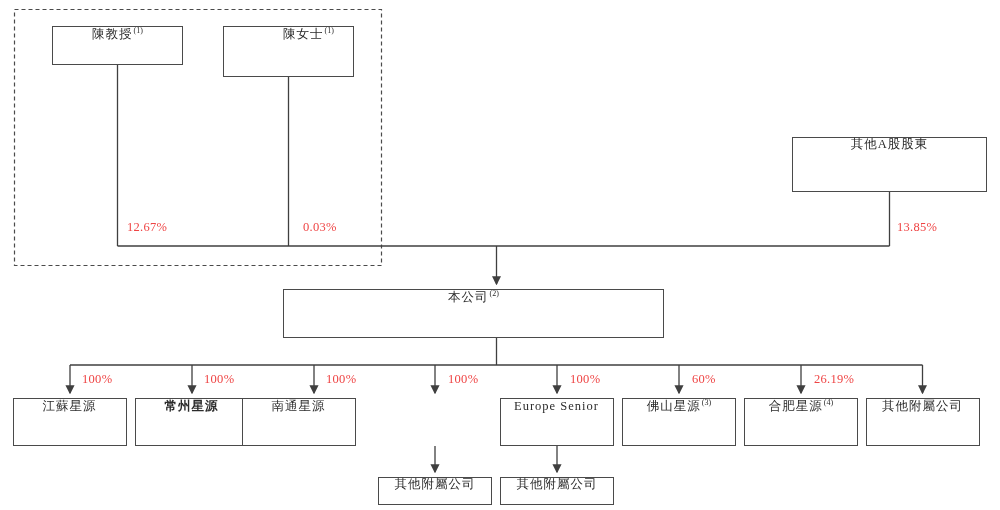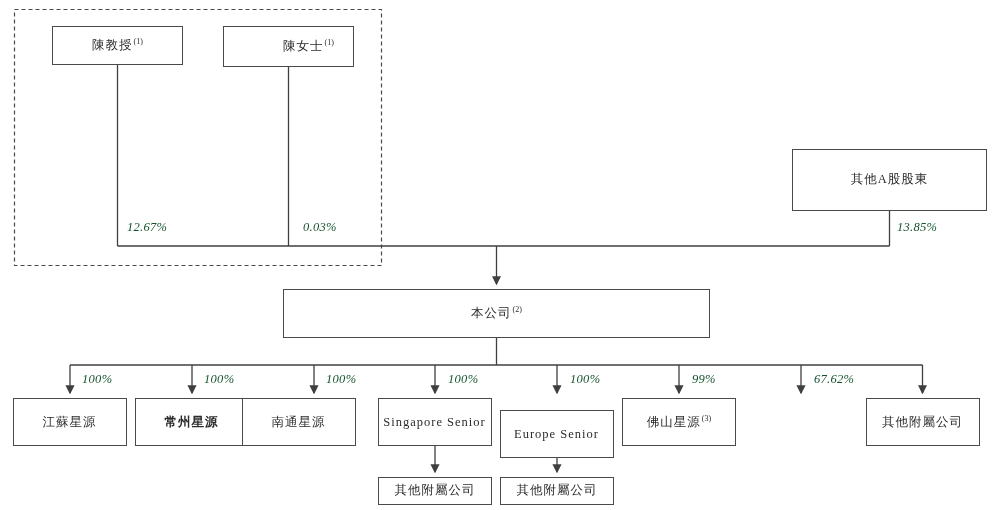--- a/index.html
+++ b/index.html
@@ -16,54 +16,52 @@
     position: absolute;
     left: 0; top: 0;
     width: 1000px; height: 510px;
   }
   .node {
     position: absolute;
     box-sizing: border-box;
     border: 1.4px solid #4a4a4a;
     background: #ffffff;
     display: flex;
-    align-items: center;
     justify-content: center;
     text-align: center;
     font-size: 12.5px;
     letter-spacing: 1px;
     line-height: 1.1;
     white-space: nowrap;
   }
   .node .sup {
     font-size: 8px;
     vertical-align: super;
     letter-spacing: 0;
     margin-left: 1px;
   }
   .pct {
     position: absolute;
     font-size: 12.5px;
-    color: #14532d;
+    color: #ef4444;
     letter-spacing: 0.3px;
     white-space: nowrap;
-    font-style: italic;
   }
   
   .box-chen-professor { left: 52px;  top: 26px;  width: 131px; height: 39px; }
-  .box-chen-ms        { left: 223px; top: 26px;  width: 131px; height: 41px; padding-left: 40px; }
-  .box-other-a        { left: 792px; top: 149px; width: 195px; height: 62px; }
-  .box-company        { left: 283px; top: 289px; width: 427px; height: 49px; }
+  .box-chen-ms        { left: 223px; top: 26px;  width: 131px; height: 51px; padding-left: 40px; }
+  .box-other-a        { left: 792px; top: 137px; width: 195px; height: 55px; }
+  .box-company        { left: 283px; top: 289px; width: 381px; height: 49px; }
   
   .sub { top: 398px; width: 114px; height: 48px; }
   .sub-0 { left: 13px;  }
   .sub-1 { left: 135px; font-weight: bold; }
   .sub-2 { left: 242px; }
   .sub-3 { left: 378px; }
-  .sub-4 { left: 500px; margin-top: 12px; }
+  .sub-4 { left: 500px; }
   .sub-5 { left: 622px; }
   .sub-6 { left: 744px; }
   .sub-7 { left: 866px; }
   
   .child { top: 477px; width: 114px; height: 28px; }
   .child-0 { left: 378px; }
   .child-1 { left: 500px; }
   
   .pct-chen-professor { left: 127px; top: 220px; }
   .pct-chen-ms        { left: 303px; top: 220px; }
@@ -138,40 +136,40 @@
 
   <div class="node sub sub-0">
     <span><span>江蘇星源</span><span class="sup"></span></span>
   </div>
   <div class="node sub sub-1">
     <span><span>常州星源</span><span class="sup"></span></span>
   </div>
   <div class="node sub sub-2">
     <span><span>南通星源</span><span class="sup"></span></span>
   </div>
-  <div class="node sub sub-3">
-    <span><span>Singapore Senior</span><span class="sup"></span></span>
-  </div>
   <div class="node sub sub-4">
     <span><span>Europe Senior</span><span class="sup"></span></span>
   </div>
   <div class="node sub sub-5">
     <span><span>佛山星源</span><span class="sup">(3)</span></span>
+  </div>
+  <div class="node sub sub-6">
+    <span><span>合肥星源</span><span class="sup">(4)</span></span>
   </div>
   <div class="node sub sub-7">
     <span><span>其他附屬公司</span><span class="sup"></span></span>
   </div>
 
   <div class="pct pct-sub pct-sub-0">100%</div>
   <div class="pct pct-sub pct-sub-1">100%</div>
   <div class="pct pct-sub pct-sub-2">100%</div>
   <div class="pct pct-sub pct-sub-3">100%</div>
   <div class="pct pct-sub pct-sub-4">100%</div>
-  <div class="pct pct-sub pct-sub-5">99%</div>
-  <div class="pct pct-sub pct-sub-6">67.62%</div>
+  <div class="pct pct-sub pct-sub-5">60%</div>
+  <div class="pct pct-sub pct-sub-6">26.19%</div>
 
   <div class="node child child-0">
     <span>其他附屬公司</span>
   </div>
   <div class="node child child-1">
     <span>其他附屬公司</span>
   </div>
 
 </div>
 

